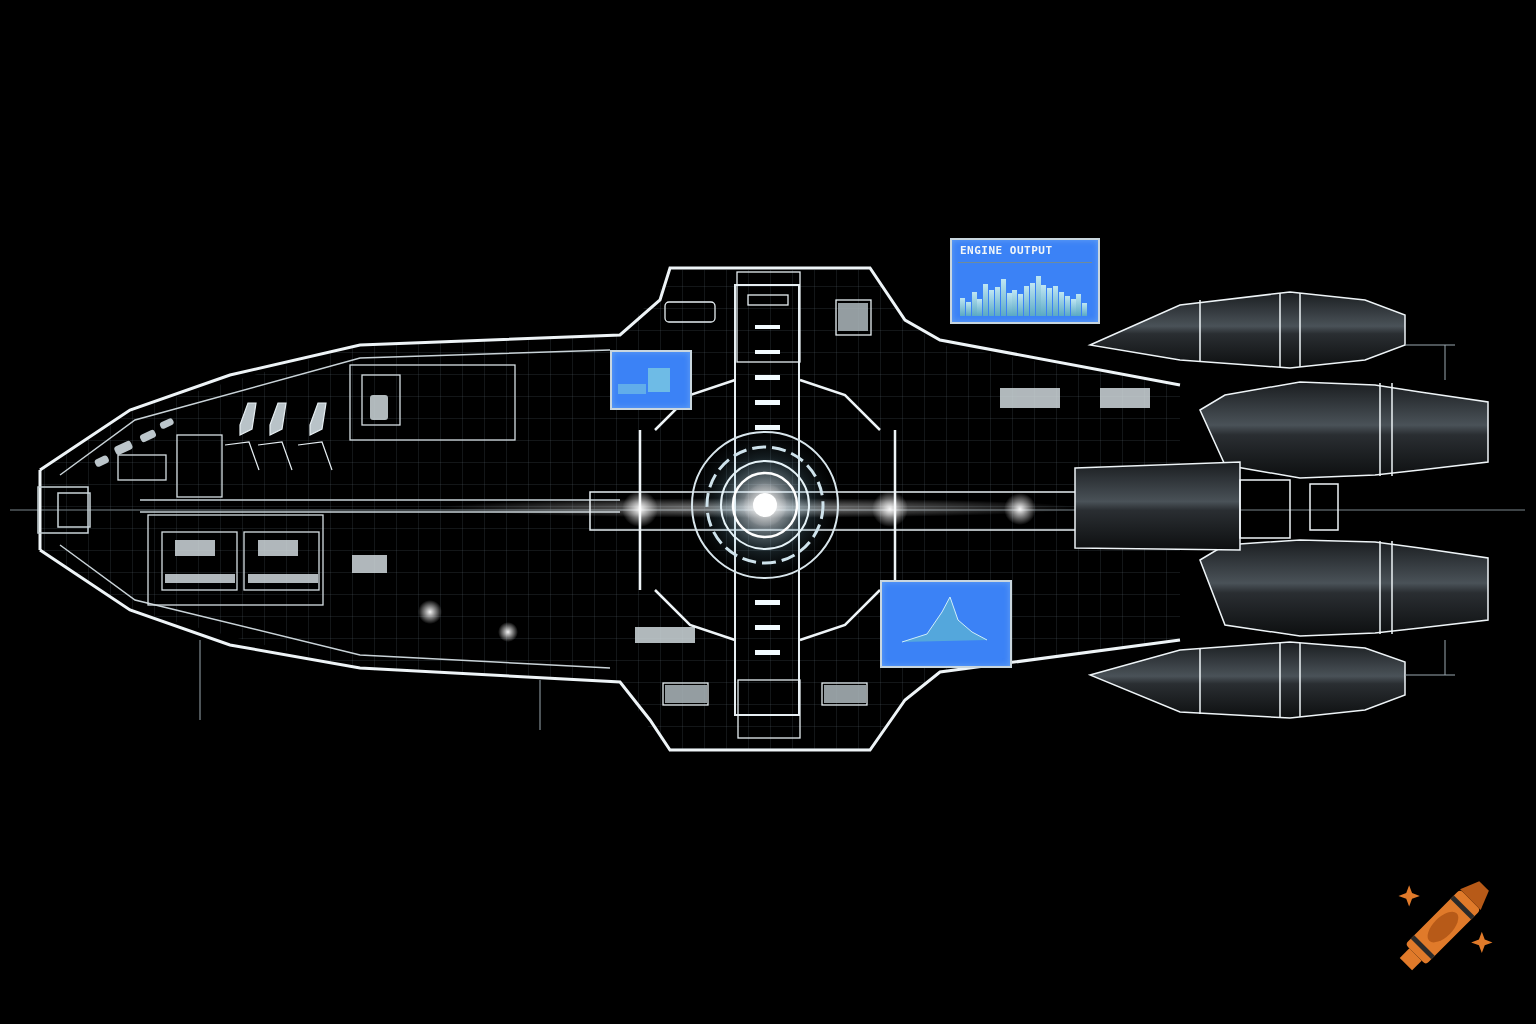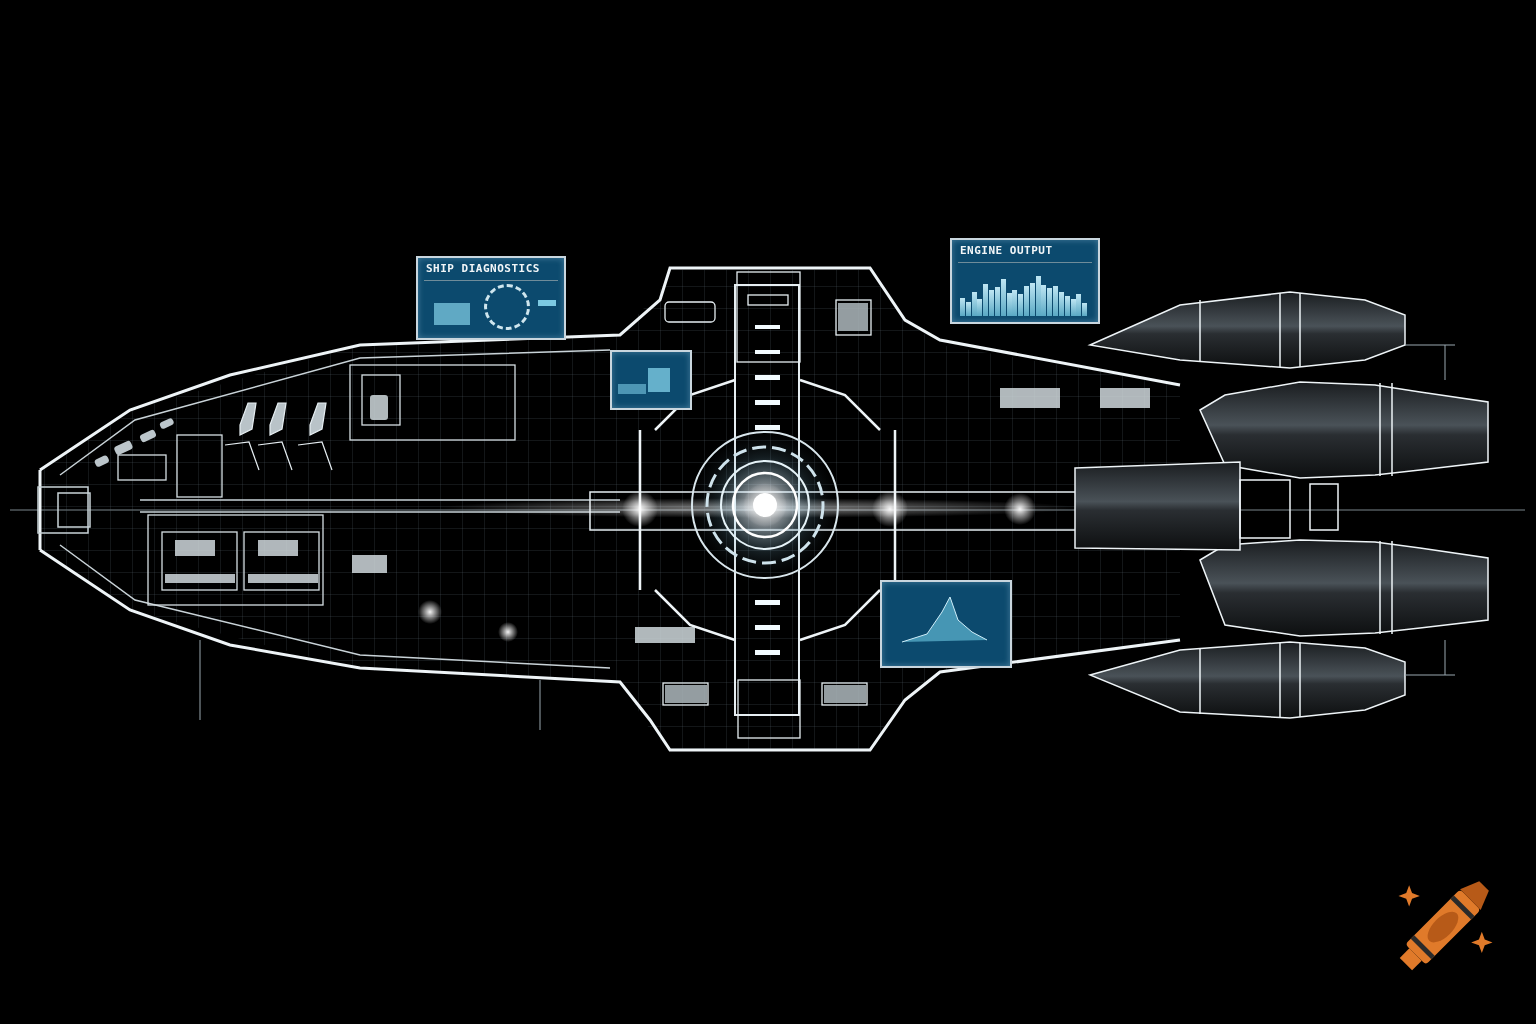--- a/index.html
+++ b/index.html
@@ -1,19 +1,19 @@
 <!DOCTYPE html>
 <html><head>
 <meta charset="utf-8">
 <style>
   html,body{margin:0;padding:0;background:#000;}
   body{width:1536px;height:1024px;position:relative;overflow:hidden;font-family:"DejaVu Sans Mono",monospace;color:#e8eef2;}
   .stage{position:absolute;left:0;top:0;width:1536px;height:1024px;}
   svg.ship{position:absolute;left:0;top:0;}
-  .panel{position:absolute;background:#0c4a6e;border:2px solid #c9d6de;box-shadow:0 0 6px rgba(180,220,240,.35) inset;text-decoration:underline;}
+  .panel{position:absolute;background:#3b82f6;border:2px solid #c9d6de;box-shadow:0 0 6px rgba(180,220,240,.35) inset;text-decoration:underline;}
   .panel .title{position:absolute;left:8px;top:4px;font-size:11px;letter-spacing:.5px;color:#f2f6f8;font-family:"DejaVu Sans Mono",monospace;font-weight:bold;}
   .panel .rule{position:absolute;left:6px;right:6px;height:1px;background:#6f8c9a;}
   .bar{position:absolute;bottom:8px;background:linear-gradient(#bfe6f3,#5aa9c4);width:5px;}
   .core-ring{position:absolute;border-radius:50%;border:3px solid #7fd3ea;box-shadow:0 0 8px #57b9d6;}
   .core-badge{position:absolute;background:#3c4a50;border-radius:40%;color:#e8f4f8;font-size:10px;text-align:center;line-height:22px;font-style:italic;font-weight:bold;}
   .cyan-block{position:absolute;background:#7cc9e2;}
   .logo{position:absolute;left:1382px;top:862px;width:126px;height:126px;}
 </style>
 </head>
 <body>
@@ -192,27 +192,20 @@
   <g stroke="#9aa8b0" stroke-width="1" fill="none">
     <line x1="1405" y1="345" x2="1455" y2="345"></line>
     <line x1="1445" y1="345" x2="1445" y2="380"></line>
     <line x1="1405" y1="675" x2="1455" y2="675"></line>
     <line x1="1445" y1="640" x2="1445" y2="675"></line>
     <line x1="200" y1="640" x2="200" y2="720"></line>
     <line x1="540" y1="680" x2="540" y2="730"></line>
   </g>
 </svg>
 
-<div class="panel" style="left:416px;top:256px;width:146px;height:80px;">
-  <span class="title">SHIP DIAGNOSTICS</span>
-  <div class="rule" style="top:22px;"></div>
-  <div style="position:absolute;left:66px;top:26px;width:40px;height:40px;border-radius:50%;border:3px dashed #cfe6ee;"></div>
-  <div class="cyan-block" style="left:16px;top:45px;width:36px;height:22px;opacity:.75;"></div>
-  <div class="cyan-block" style="left:120px;top:42px;width:18px;height:6px;"></div>
-</div>
 
 <div class="panel" style="left:950px;top:238px;width:146px;height:82px;">
   <span class="title">ENGINE OUTPUT</span>
   <div class="rule" style="top:22px;"></div>
   <div id="bars" style="position:absolute;left:8px;top:26px;width:128px;height:50px;">
         <div class="bar" style="left: 0px; height: 17.6px; bottom: 0px;"></div>
         <div class="bar" style="left: 5.81818px; height: 14.08px; bottom: 0px;"></div>
         <div class="bar" style="left: 11.6364px; height: 24.2px; bottom: 0px;"></div>
         <div class="bar" style="left: 17.4545px; height: 16.72px; bottom: 0px;"></div>
         <div class="bar" style="left: 23.2727px; height: 31.68px; bottom: 0px;"></div>

